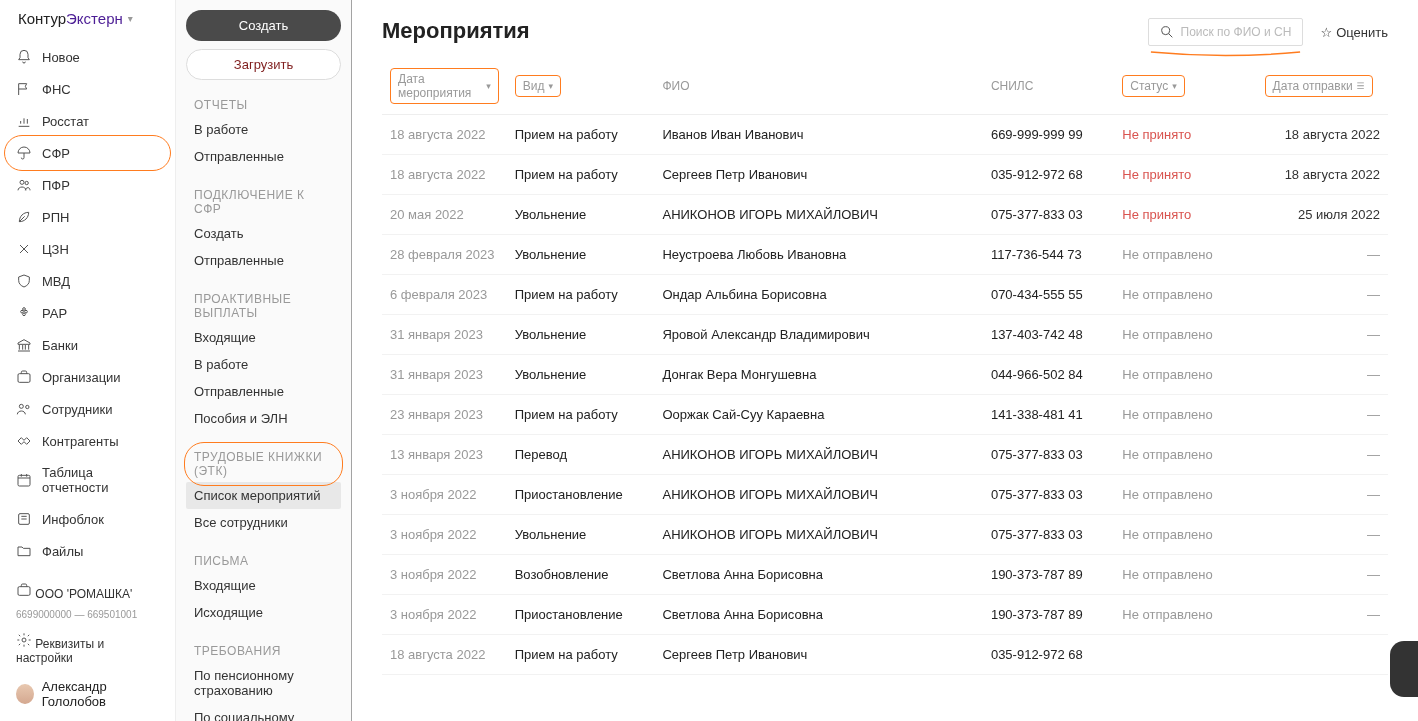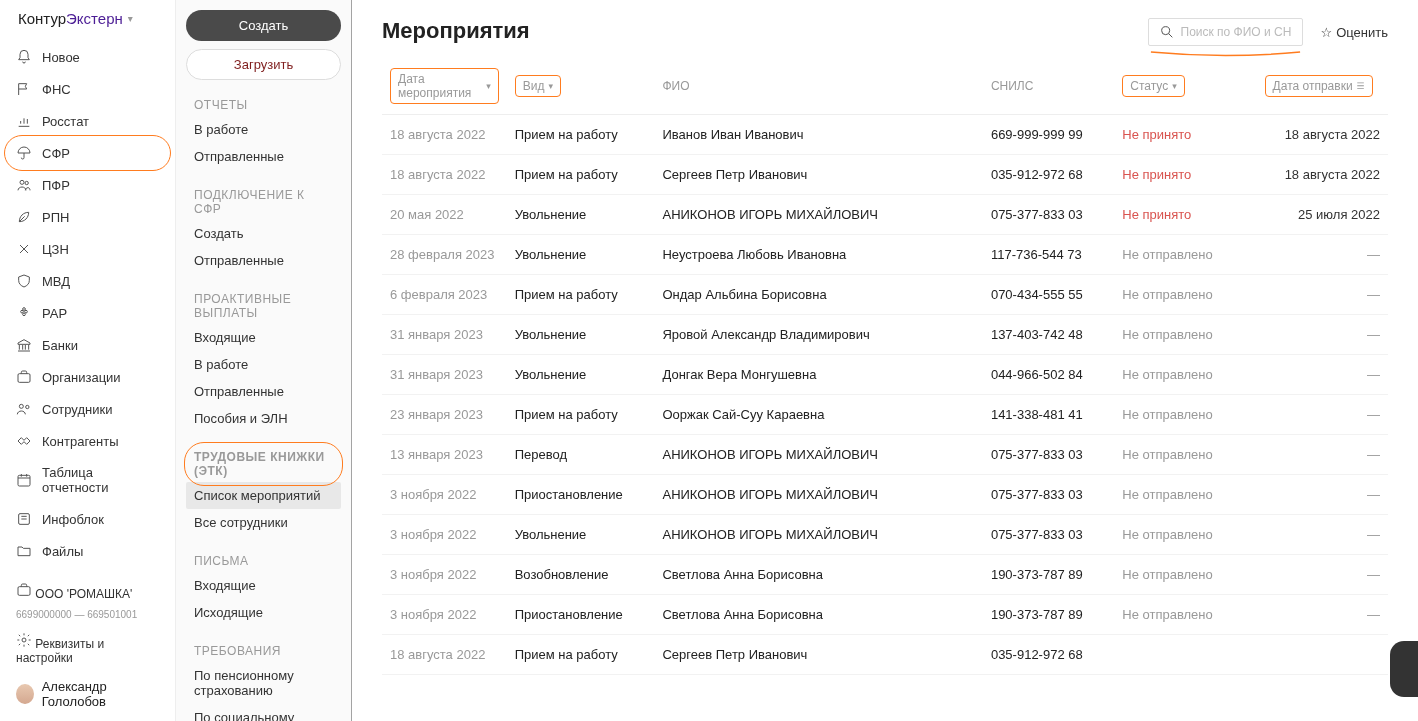--- a/index.html
+++ b/index.html
@@ -22,21 +22,21 @@
 .avatar{width:20px;height:20px;border-radius:50%;background:linear-gradient(#e8c8b0,#d4a890);}
 
 .midnav{width:176px;background:#fafafa;border-right:1px solid #a3a3a3;padding:10px 10px;overflow-y:auto;}
 .btn{display:block;width:100%;padding:7px;border-radius:18px;font-size:13px;cursor:pointer;margin-bottom:8px;text-align:center;border:1px solid transparent;}
 .btn-primary{background:#4a4a4a;color:#fff;}
 .btn-secondary{background:#fff;border:1px solid #ddd;color:#7f1d1d;}
 .mid-section{margin-top:14px;}
 .mid-heading{font-size:12px;letter-spacing:0.5px;color:#999;text-transform:uppercase;padding:4px 8px;font-weight:500;}
 .mid-item{padding:6px 8px;font-size:13px;color:#333;cursor:pointer;border-radius:2px;}
 .mid-item.active{background:#e8e8e8;}
-.mid-circle{position:relative;font-weight:bold;}
+.mid-circle{position:relative;}
 .mid-circle::before{content:"";position:absolute;top:-4px;left:-2px;right:-2px;bottom:-4px;border:1.5px solid #ff7c1f;border-radius:20px;pointer-events:none;}
 
 .main{flex:1;display:flex;flex-direction:column;overflow:hidden;}
 .header{display:flex;align-items:flex-start;justify-content:space-between;padding:18px 30px 12px;}
 .title{font-size:22px;font-weight:600;}
 .header-right{display:flex;align-items:center;gap:18px;}
 .search{border:1px solid #ddd;border-radius:2px;padding:5px 10px;display:flex;align-items:center;gap:6px;width:155px;font-size:12px;color:#999;position:relative;}
 .search-input{border:none;outline:none;font-size:12px;width:100%;background:transparent;}
 .search-input::placeholder{color:#bbb;}
 .search-underline{position:absolute;bottom:-4px;left:0;right:0;height:3px;}

